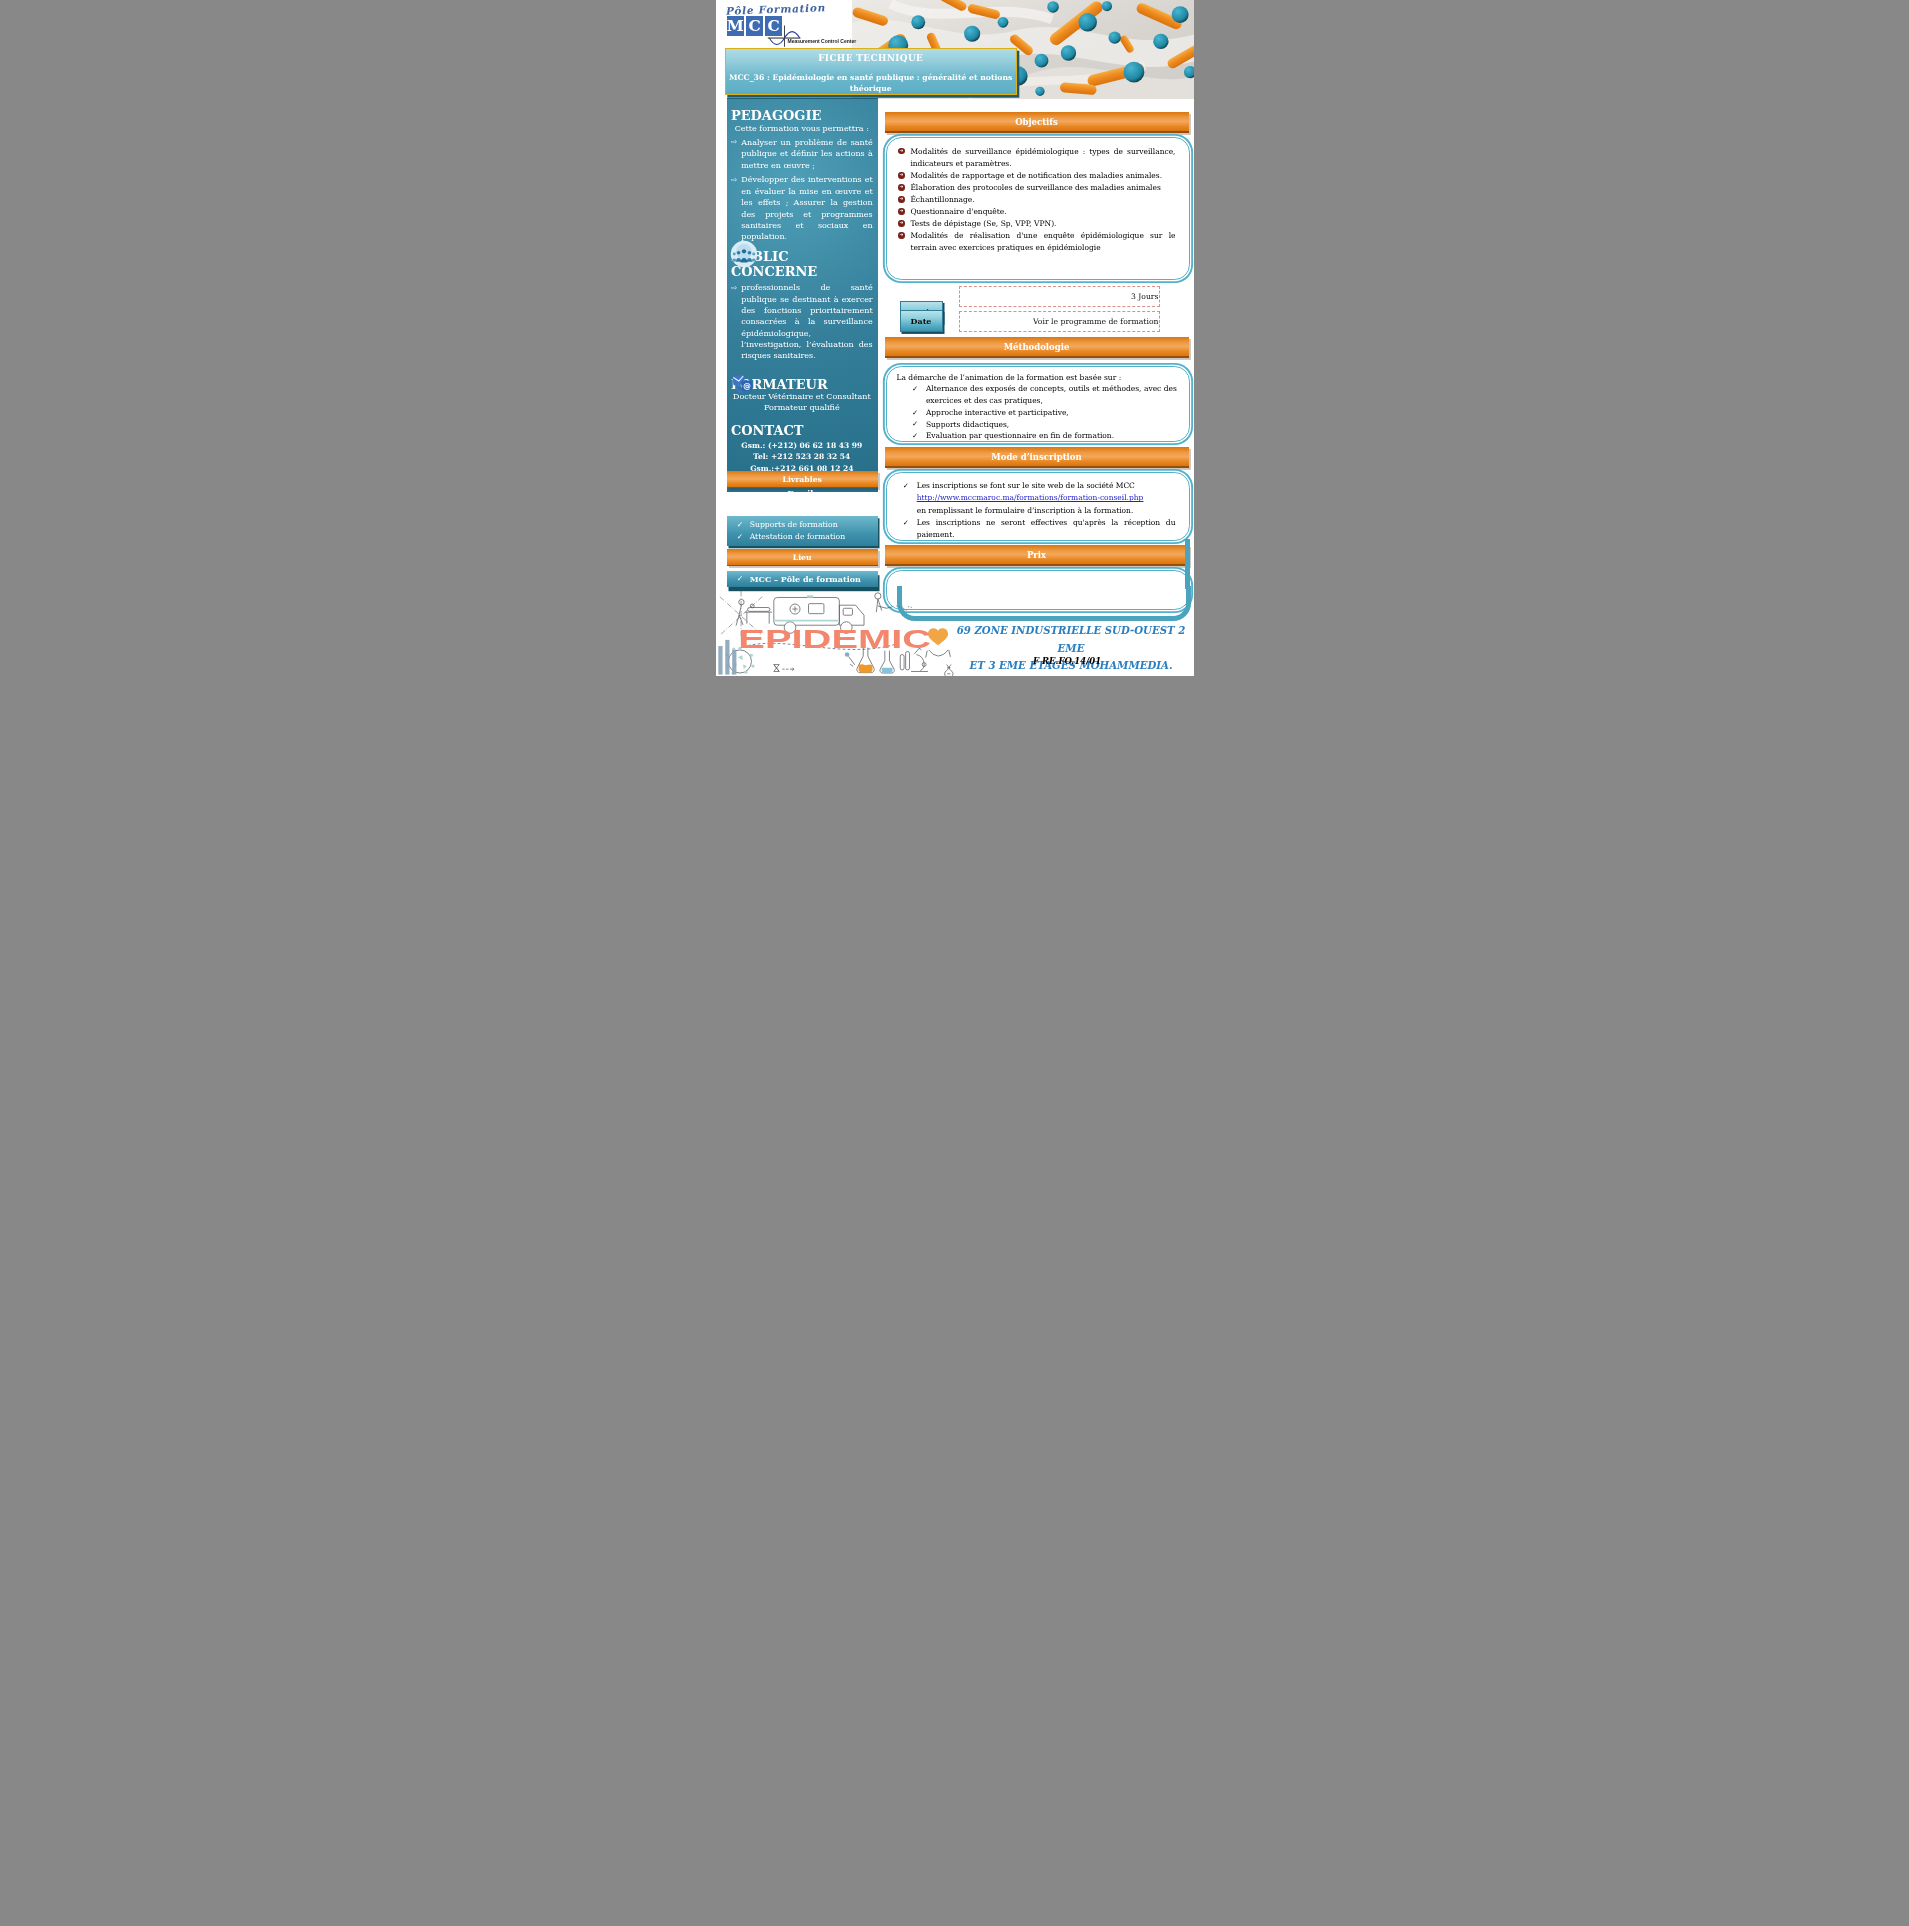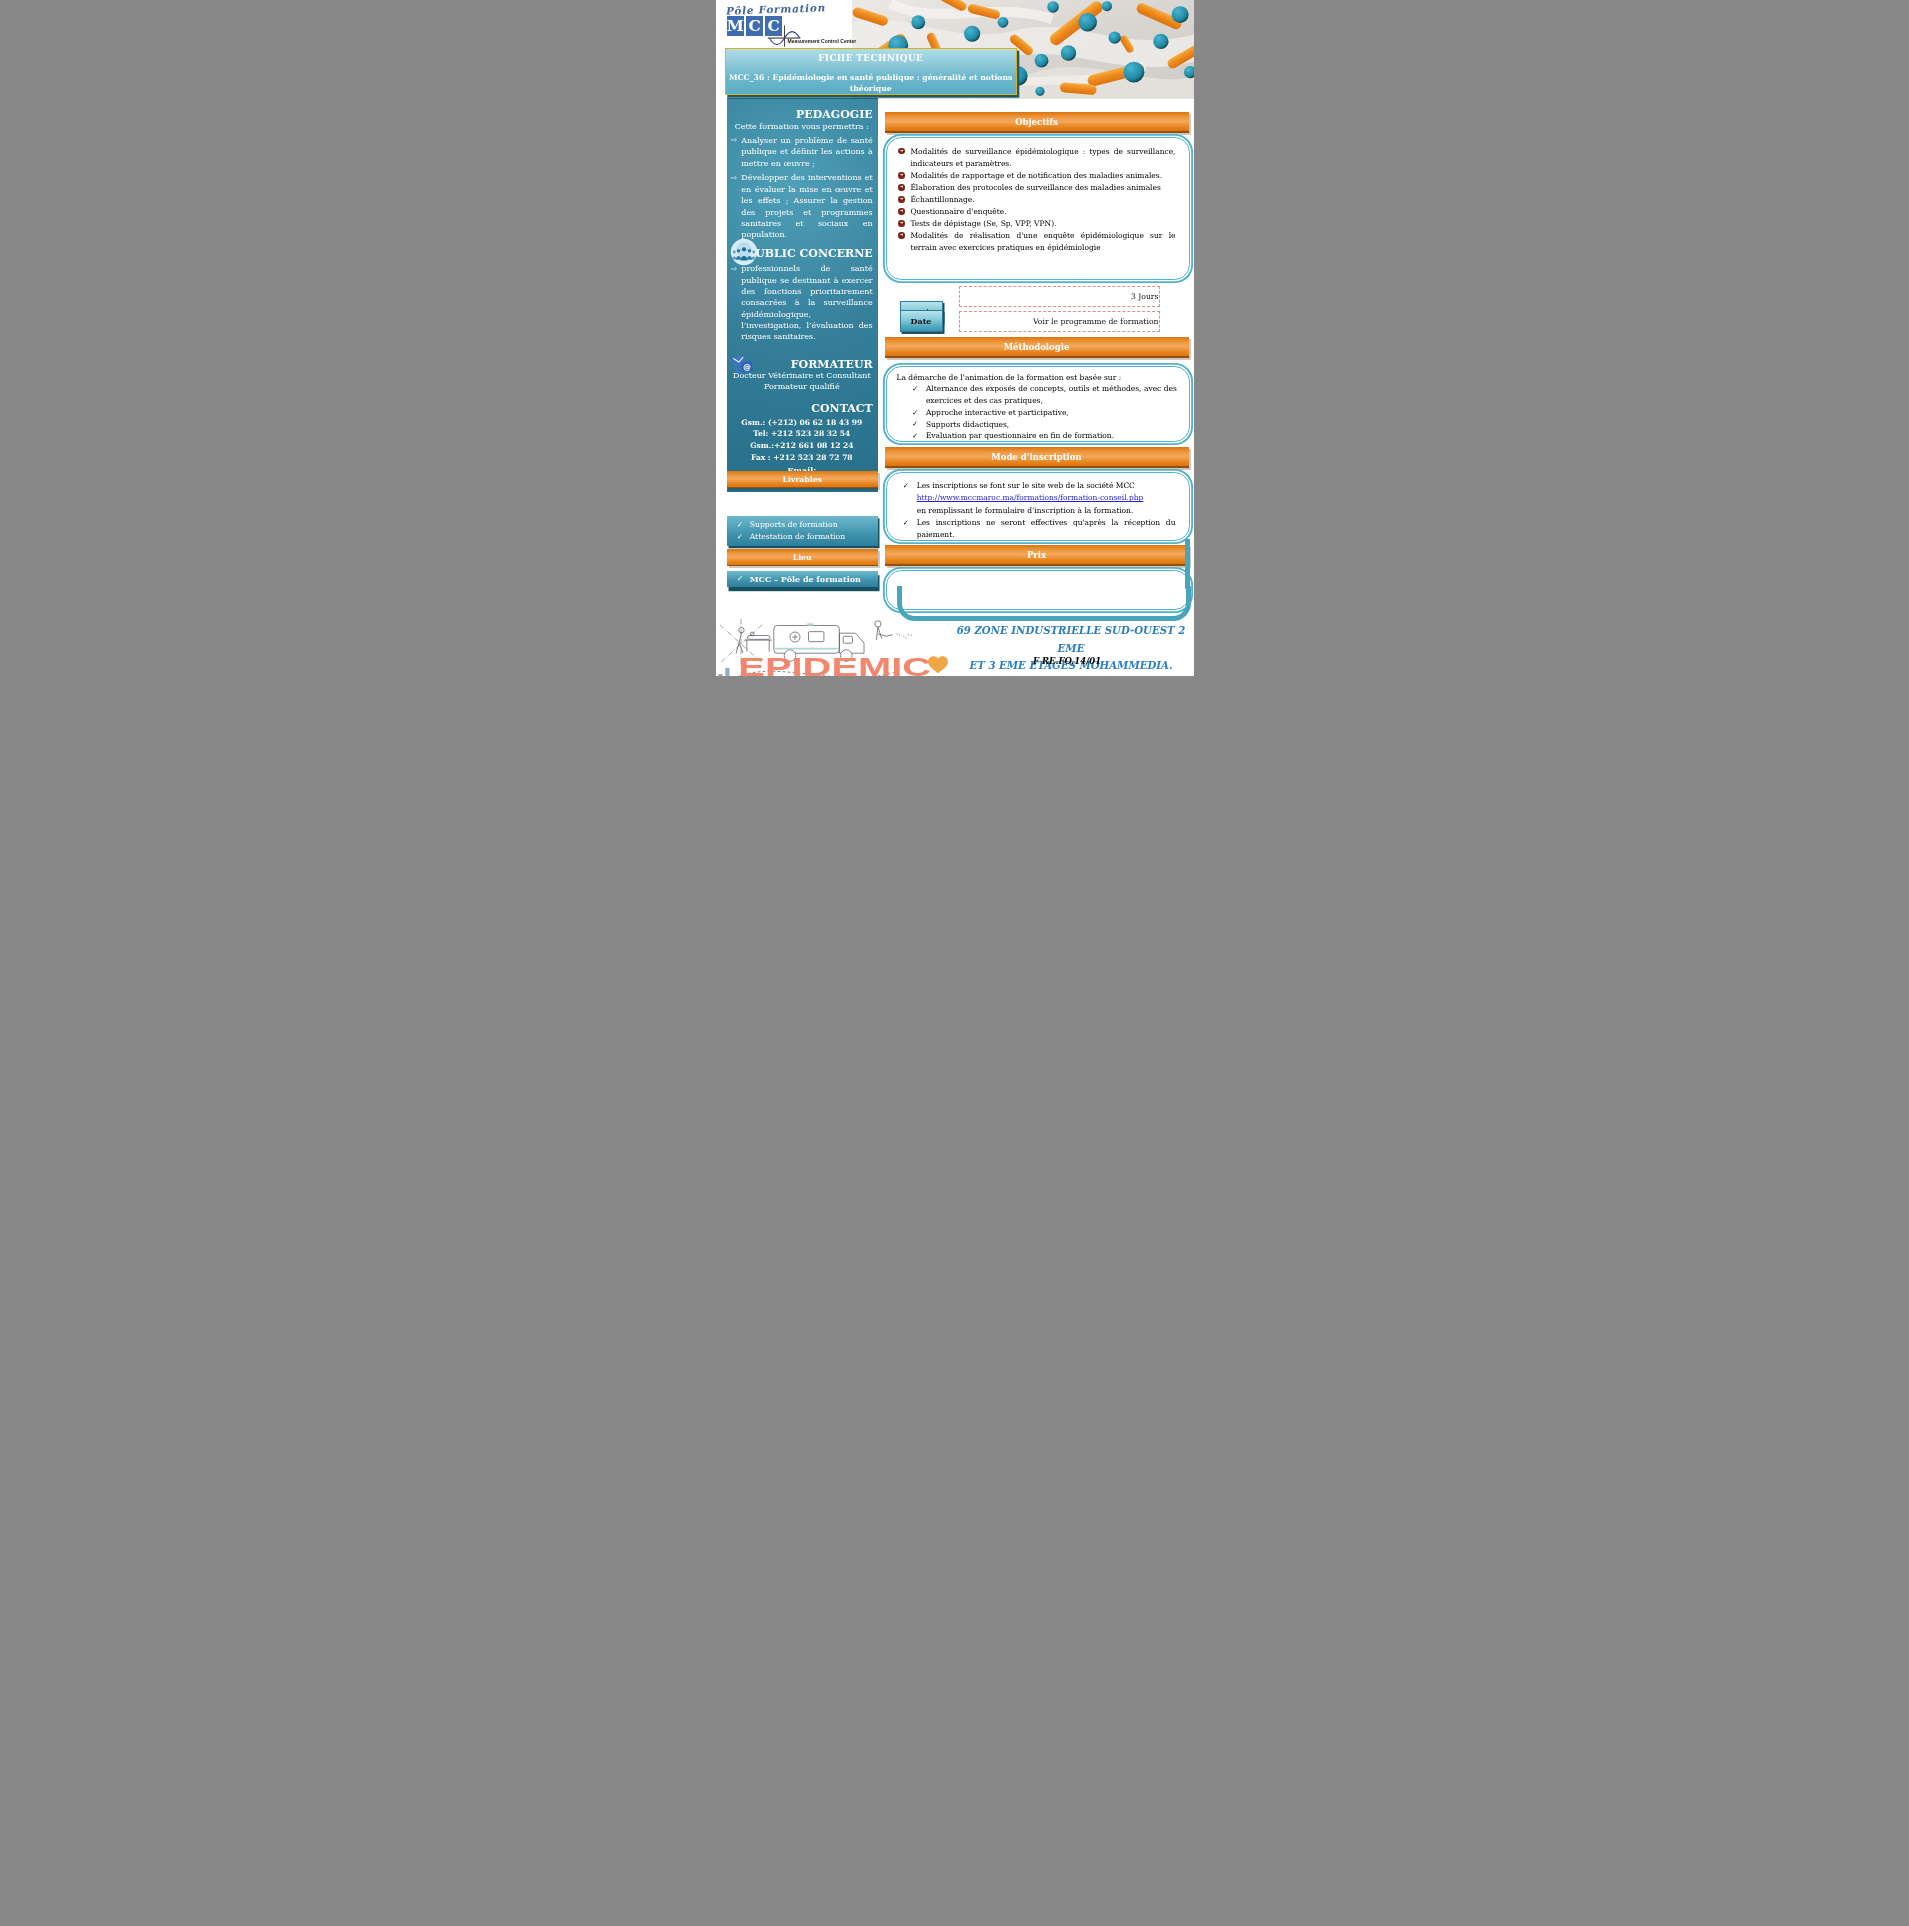--- a/index.html
+++ b/index.html
@@ -25,21 +25,21 @@
               background:linear-gradient(180deg,#aedce7 0%,#97cfdd 25%,#6db8cc 60%,#5badc4 100%);
               box-shadow:2.3px 2.7px 0 #1d5a6e;color:#fff;text-align:center;}
   .header-title{margin-top:4.2px;font-size:8.9px;font-weight:bold;letter-spacing:0.4px;}
   .header-sub{margin-top:8.5px;font-size:7.7px;font-weight:bold;line-height:1.5;}
 
   
   .sidebar{left:11.2px;top:98px;width:151px;height:394px;color:#fff;
            border-top:1.9px solid #1f5f76;box-sizing:border-box;
            background:radial-gradient(circle at 42% 22%,#4f9fb8 0%,#357f9b 48%,#266e88 100%);
            padding:9.2px 5px 0 4.2px;}
-  .sb-h{ text-align:right;font-weight:bold;font-size:11px;}
+  .sb-h{ text-align:left;font-weight:bold;font-size:13px;}
   .sb-intro{text-align:center;font-size:8px;margin-top:1.2px;}
   .sb-bullet{display:flex;margin-top:3.5px;}
   .sb-bullet .arrow{flex:0 0 10.4px;font-family:"DejaVu Sans",sans-serif;font-size:7.3px;padding-top:0.4px;}
   .sb-bullet .bt{flex:1;font-size:8px;line-height:1.42;text-align:justify;}
   .sb-section{position:relative;margin-top:6.2px;}
   .people-badge{position:absolute;left:-0.8px;top:-8.5px;width:28px;height:28px;}
   .contact-badge{position:absolute;left:0px;top:-6.2px;width:25px;height:25px;}
   .sb-center{text-align:center;font-size:8px;line-height:1.33;}
   .sb-contact-lines{text-align:center;font-weight:bold;font-size:7.5px;line-height:1.58;margin-top:1.9px;}
   .sb-email{text-align:center;font-weight:bold;font-size:8px;margin-top:1.2px;}
@@ -90,21 +90,21 @@
   .field-value{left:243px;width:201px;border:1.5px dashed #d9908a;background:#fff;box-sizing:border-box;
                display:flex;align-items:center;justify-content:flex-end;font-size:7.7px;color:#111;}
 
   
   .swoosh-u{left:181px;top:586px;width:294px;height:35px;box-sizing:border-box;
             border-left:5.8px solid #4ba4bd;border-right:5.8px solid #4ba4bd;border-bottom:5.8px solid #4ba4bd;
             border-radius:0 0 17.7px 17.7px;}
   .swoosh-v{left:469px;top:539px;width:5.8px;height:50px;background:#4ba4bd;}
 
   
-  .epidemic{left:0;top:617px;width:239px;height:69px;}
+  .epidemic{left:0;top:589px;width:239px;height:69px;}
   .addr{left:240px;top:622px;width:231px;text-align:center;color:#2a7fc1;
         font-style:italic;font-weight:bold;font-size:10.2px;line-height:1.72;}
   .ref{left:240px;top:656px;width:223px;text-align:center;color:#000;
        font-style:italic;font-weight:bold;font-size:8.5px;}
 </style>
 </head>
 <body>
 
 <div class="page">
 

